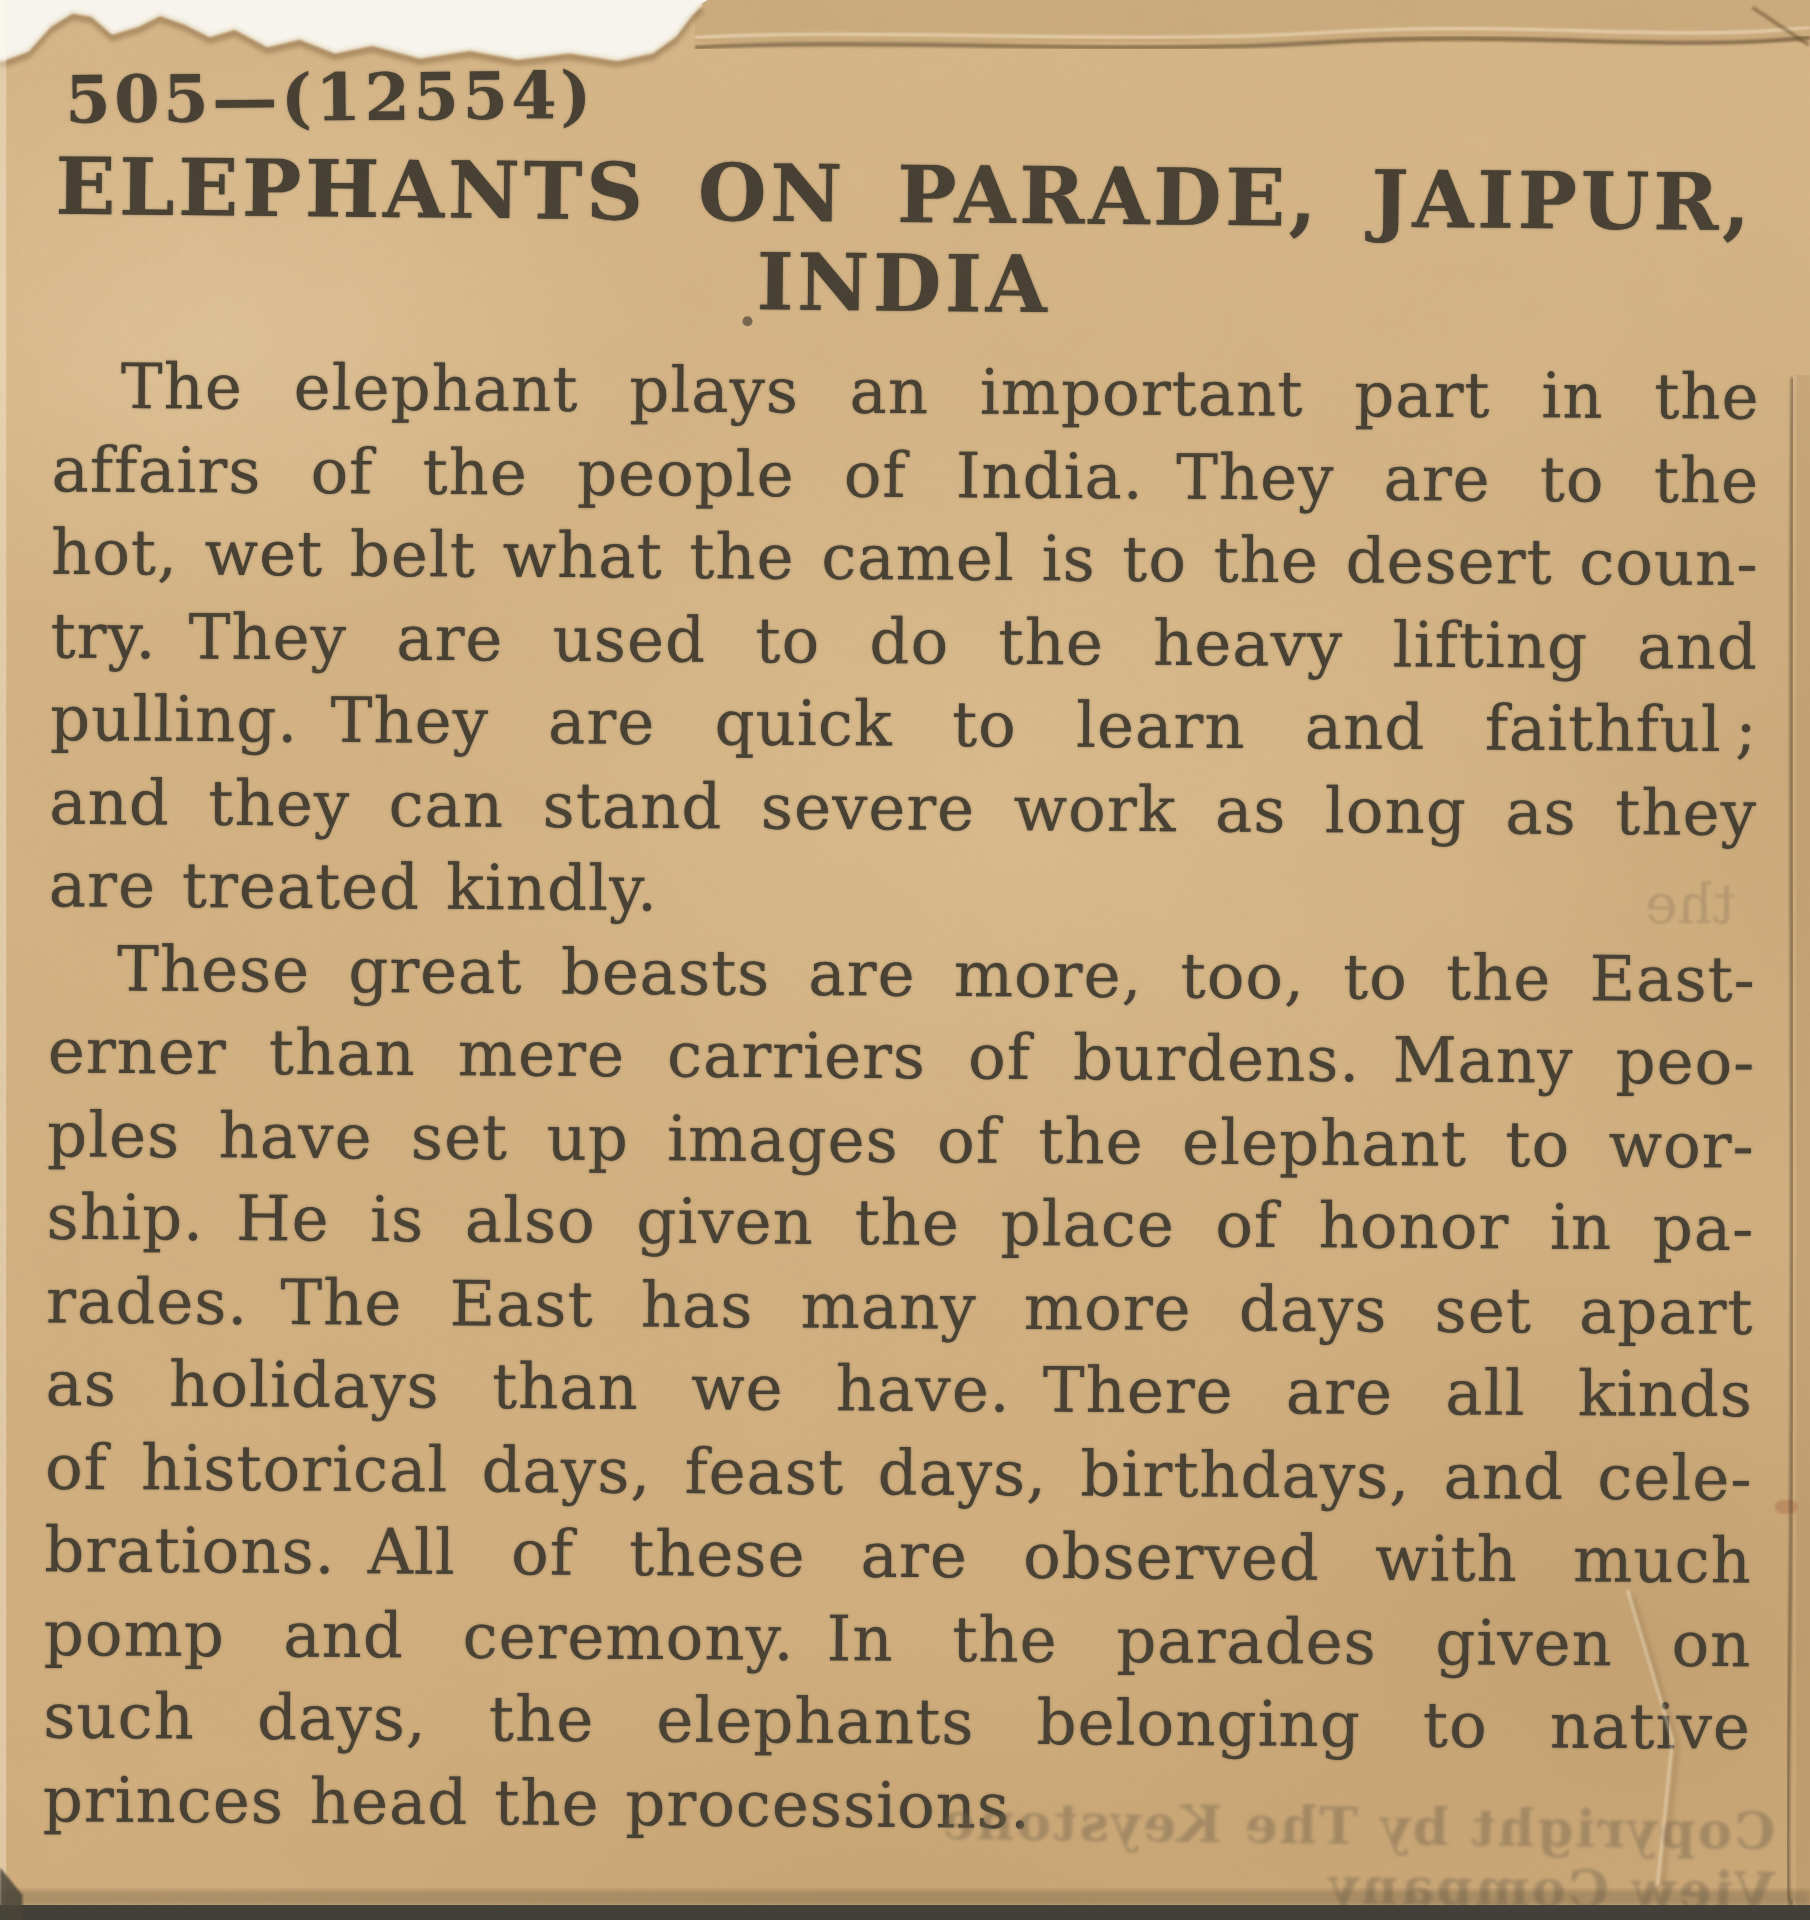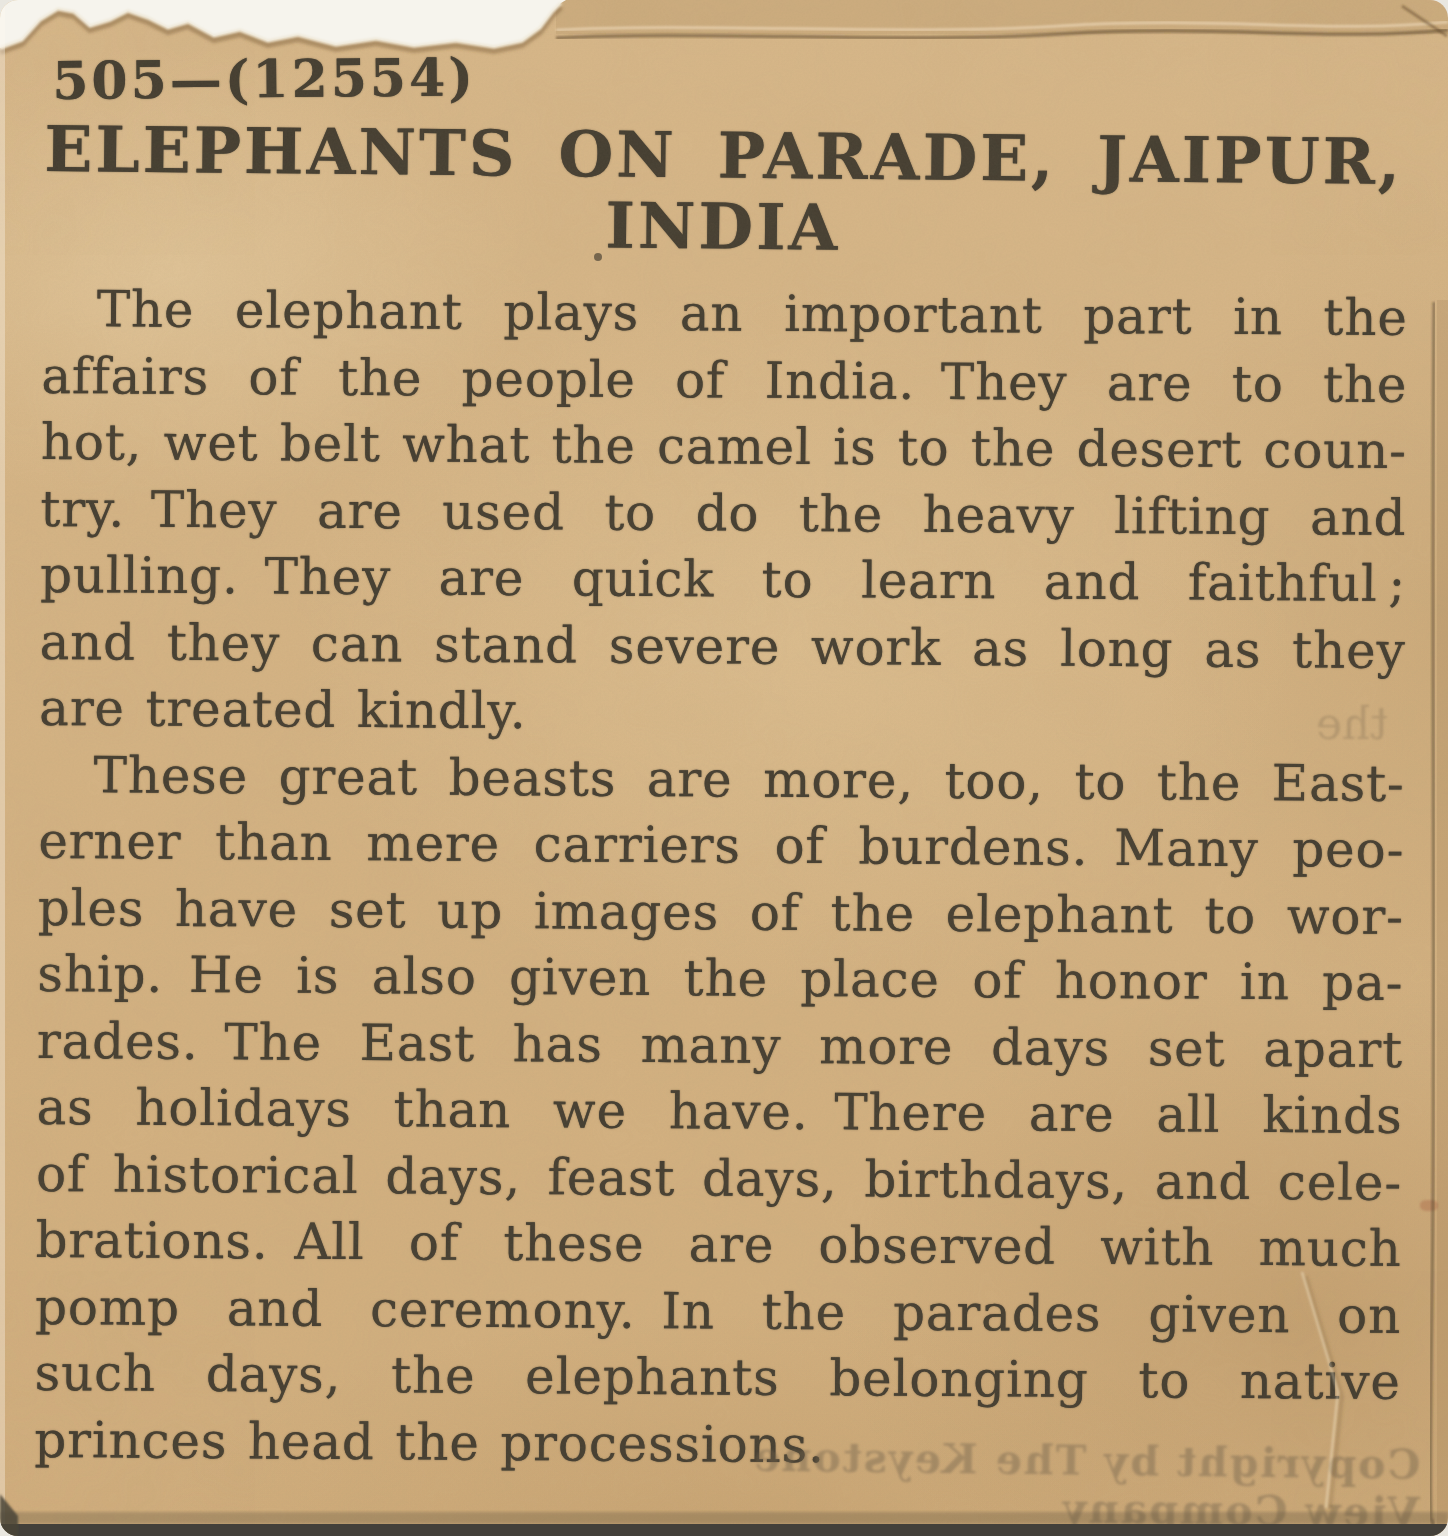--- a/index.html
+++ b/index.html
@@ -1,20 +1,19 @@
 <!DOCTYPE html>
 <html><head>
 <meta charset="utf-8">
 <style>
   html,body { margin:0; padding:0; background:#e9e7e0; }
   .stage {
     position:relative; width:1448px; height:1536px; overflow:hidden;
     background:#f6f4ed;
     font-family:"DejaVu Serif", serif;
-    border-radius:18px;
   }
   .paper {
     position:absolute; inset:0;
     background:
       radial-gradient(ellipse 520px 330px at 12% 18%, rgba(242,222,182,0.35), rgba(242,222,182,0) 70%),
       radial-gradient(ellipse 720px 520px at 55% 42%, rgba(236,212,168,0.28), rgba(236,212,168,0) 70%),
       radial-gradient(ellipse 620px 460px at 90% 86%, rgba(140,100,55,0.18), rgba(140,100,55,0) 75%),
       radial-gradient(ellipse 820px 320px at 50% 100%, rgba(150,110,60,0.15), rgba(150,110,60,0) 70%),
       radial-gradient(ellipse 420px 640px at 100% 40%, rgba(150,115,65,0.13), rgba(150,115,65,0) 70%),
       linear-gradient(#d8b88a, #d2af7e);

